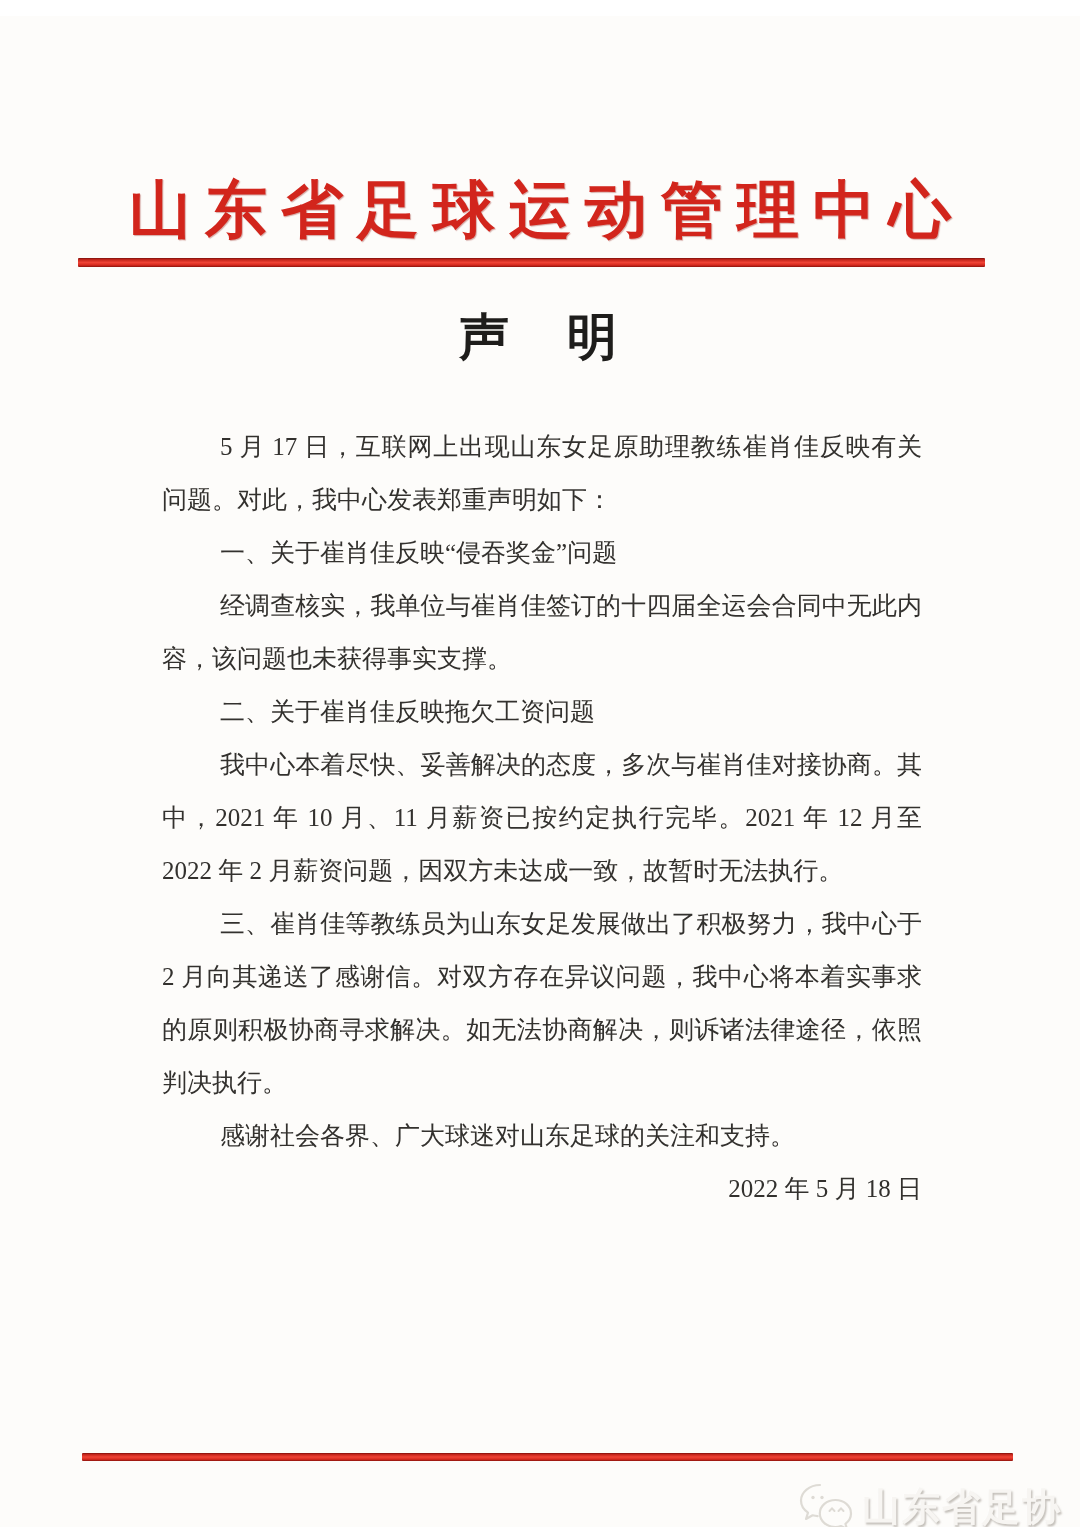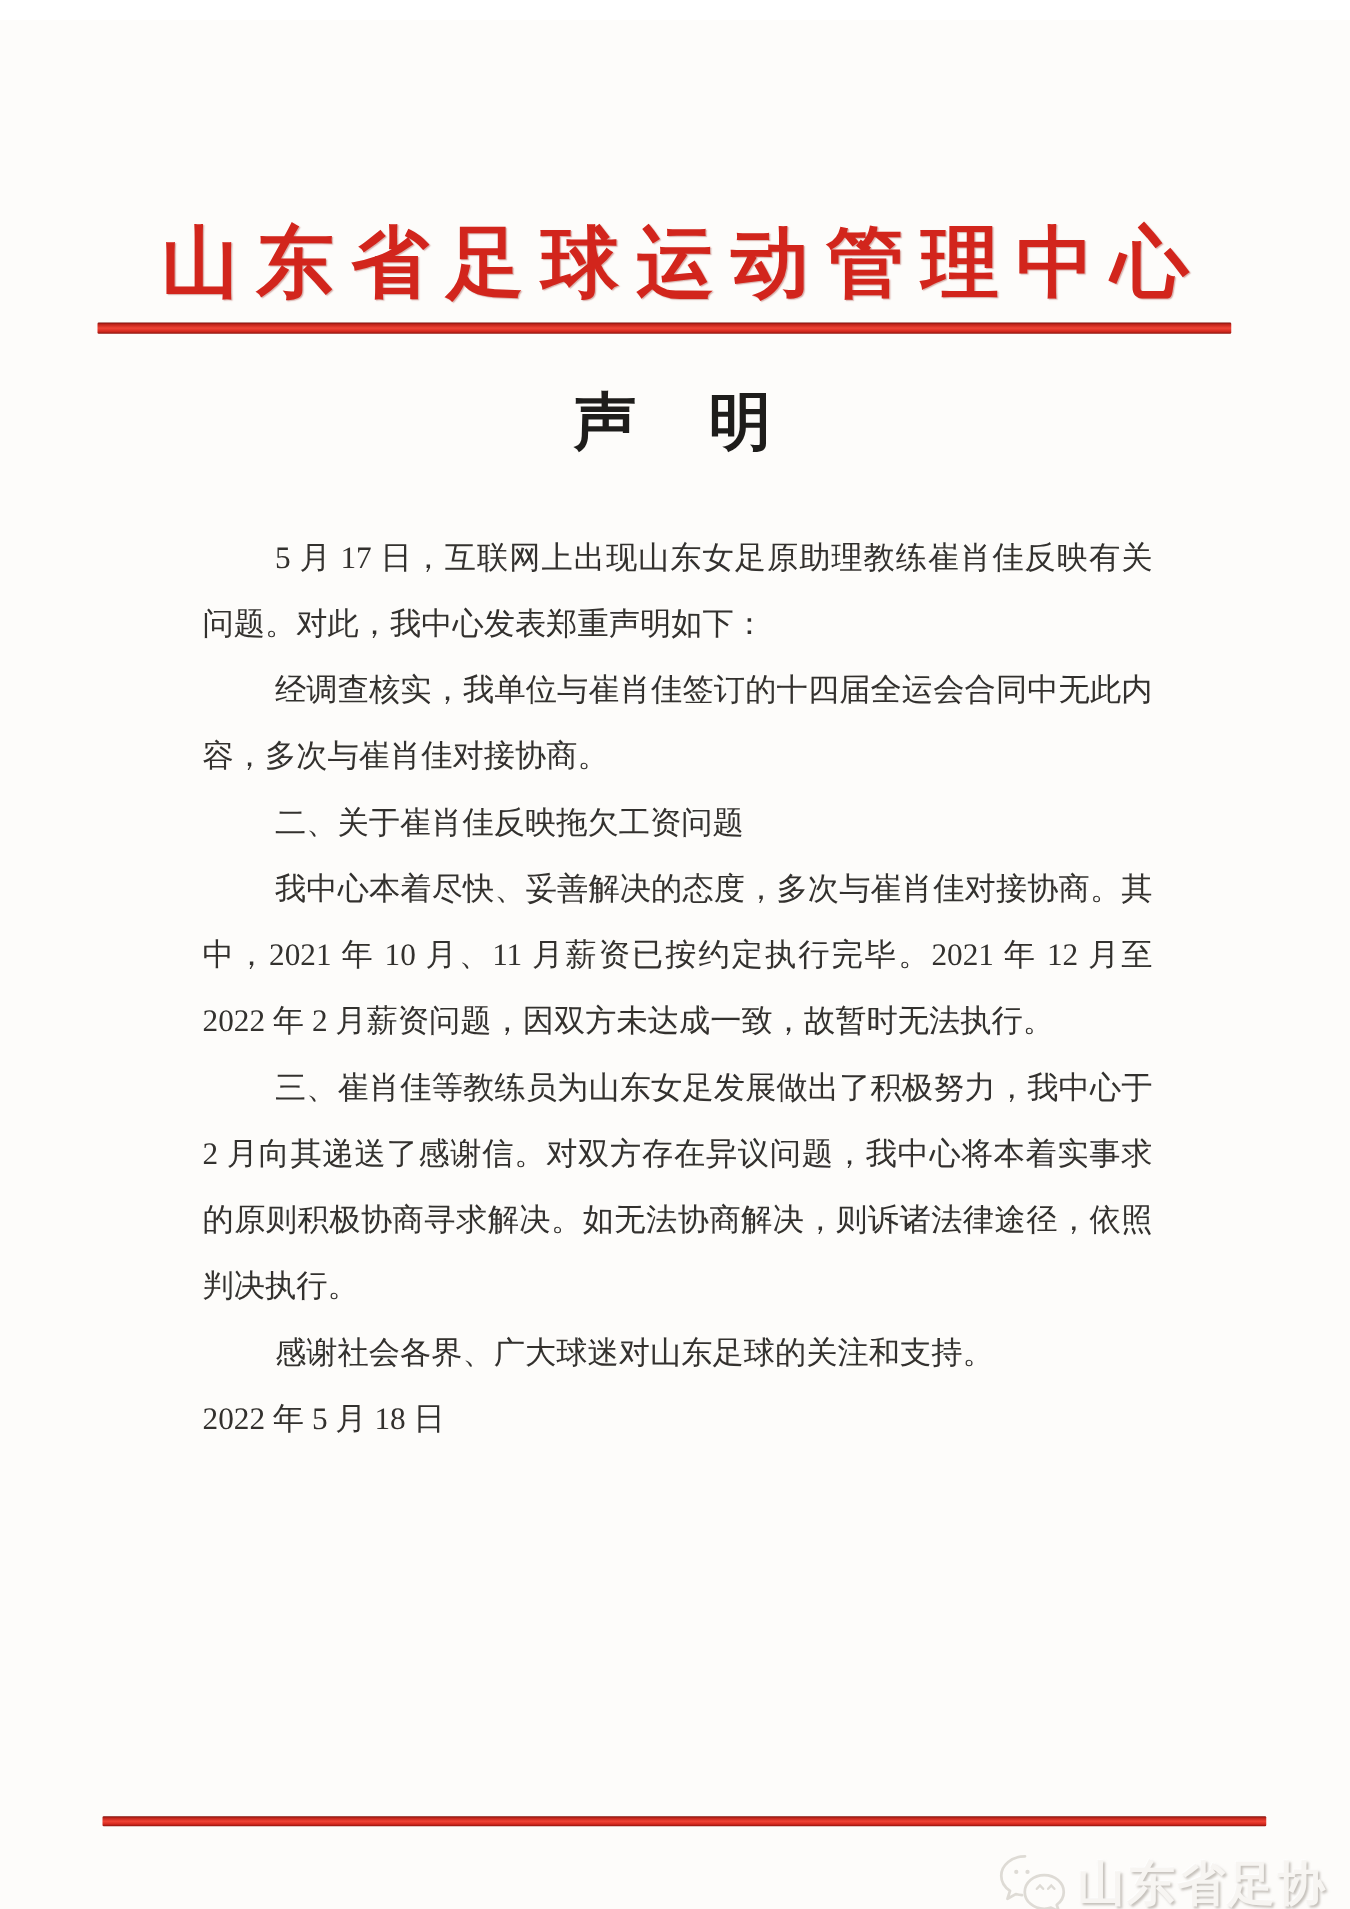--- a/index.html
+++ b/index.html
@@ -56,20 +56,21 @@
     font-size:25px;
     line-height:53px;
     text-align:justify;
     color:var(--text-color);
   }
   .body p{
     margin:0;
     text-indent:58px;
   }
   .body p.date{
+    text-align:right;
     text-indent:0;
   }
   
   .watermark{
     position:absolute;
     top:1466px;right:18px;
     display:flex;
     align-items:flex-end;
     gap:8px;
   }
@@ -91,21 +92,22 @@
 <div class="page">
 
   <div class="org-name">山东省足球运动管理中心</div>
 
   <div class="rule rule-top"></div>
 
   <h1 class="doc-title">声　明</h1>
 
   <div class="body">
     <p>5 月 17 日，互联网上出现山东女足原助理教练崔肖佳反映有关问题。对此，我中心发表郑重声明如下：</p>
-    <p>经调查核实，我单位与崔肖佳签订的十四届全运会合同中无此内容，多次与崔肖佳对接协商。</p>
+    <p>一、关于崔肖佳反映“侵吞奖金”问题</p>
+    <p>经调查核实，我单位与崔肖佳签订的十四届全运会合同中无此内容，该问题也未获得事实支撑。</p>
     <p>二、关于崔肖佳反映拖欠工资问题</p>
     <p>我中心本着尽快、妥善解决的态度，多次与崔肖佳对接协商。其中，2021 年 10 月、11 月薪资已按约定执行完毕。2021 年 12 月至 2022 年 2 月薪资问题，因双方未达成一致，故暂时无法执行。</p>
     <p>三、崔肖佳等教练员为山东女足发展做出了积极努力，我中心于 2 月向其递送了感谢信。对双方存在异议问题，我中心将本着实事求的原则积极协商寻求解决。如无法协商解决，则诉诸法律途径，依照判决执行。</p>
     <p>感谢社会各界、广大球迷对山东足球的关注和支持。</p>
     <p class="date">2022 年 5 月 18 日</p>
   </div>
 
   <div class="rule rule-bottom"></div>
 
   <div class="watermark">

